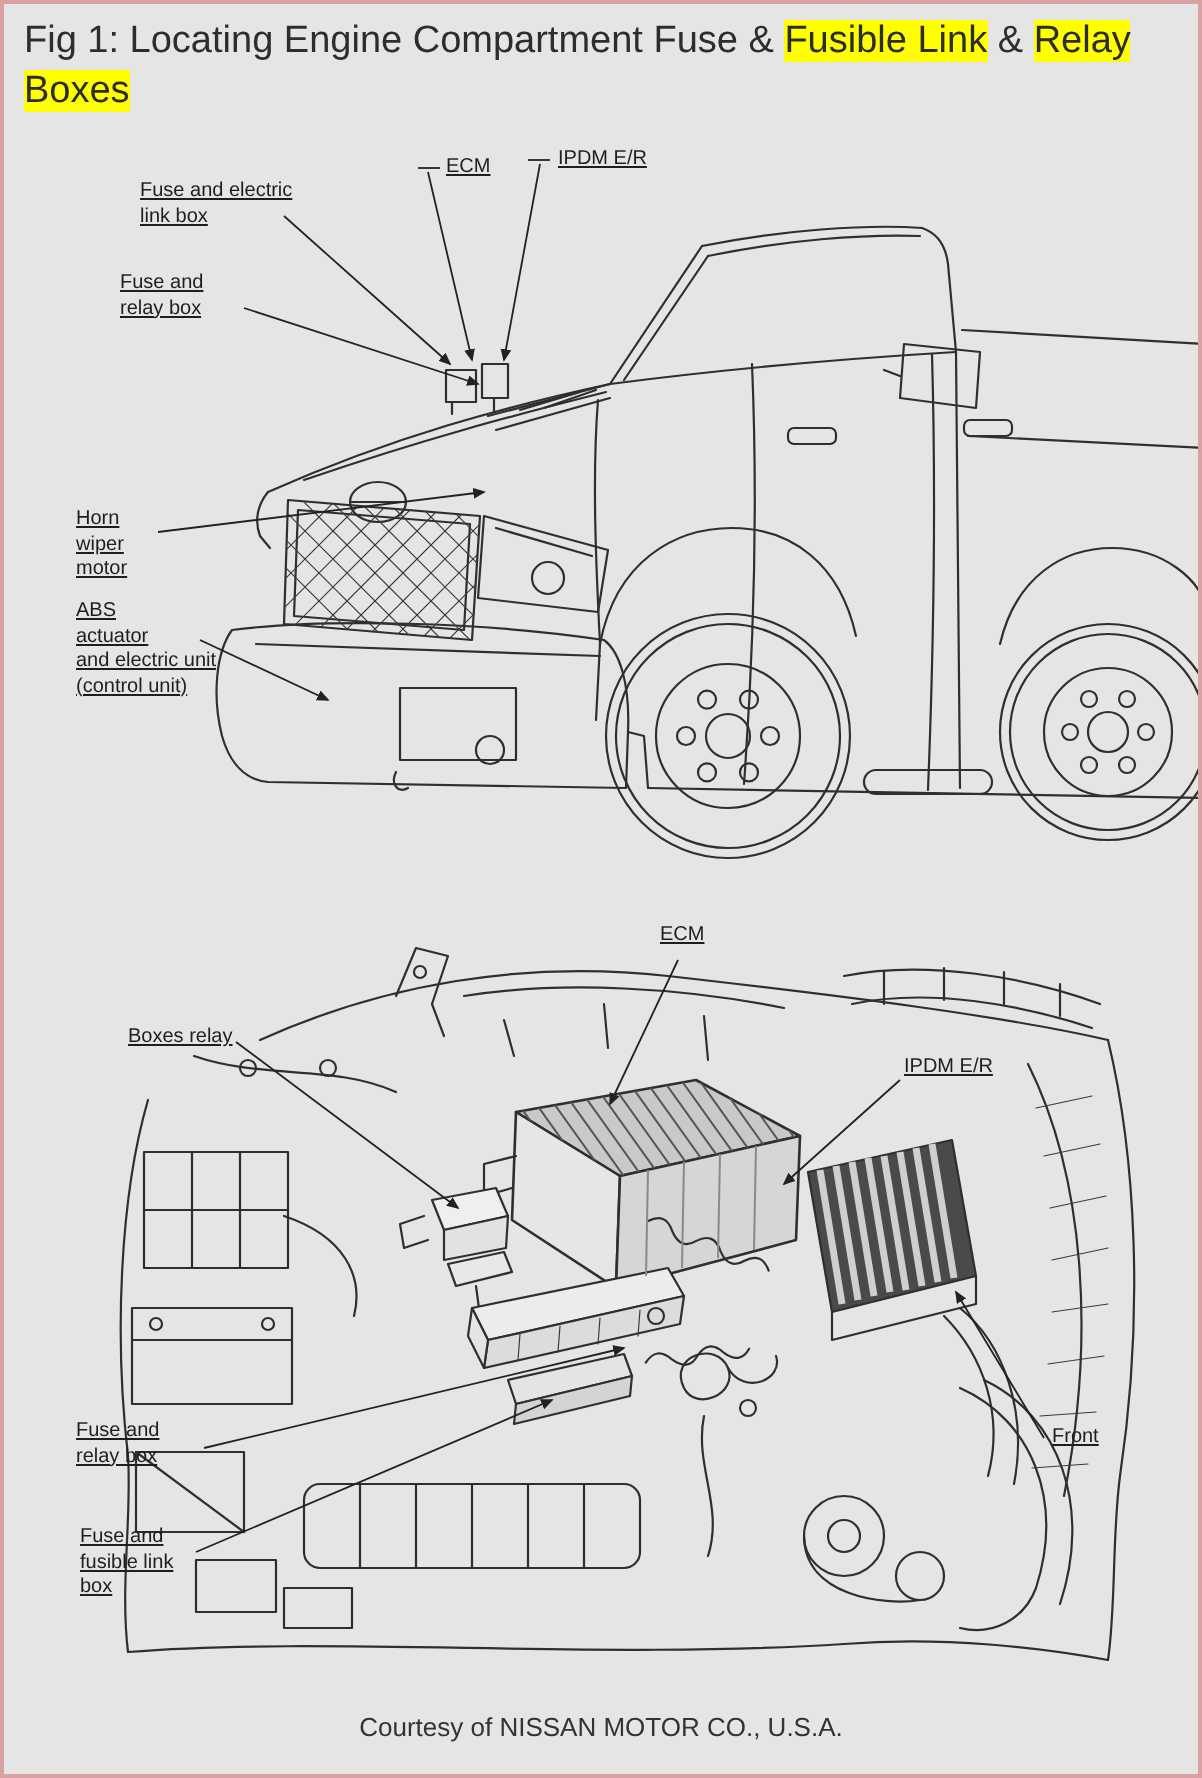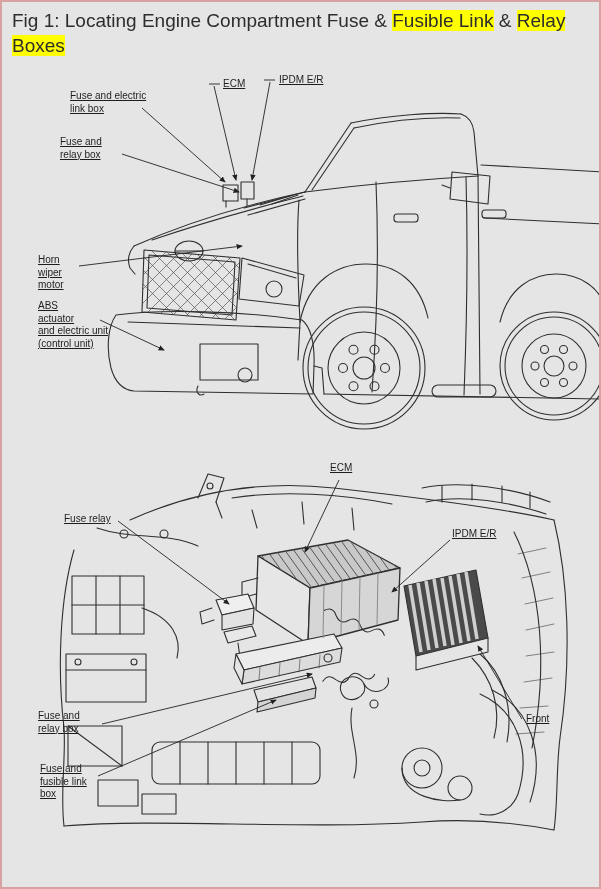--- a/index.html
+++ b/index.html
@@ -259,23 +259,24 @@
         <path d="M337,22 L303,94" marker-end="url(#arr2)"></path>
         <path d="M116,63 L227,146" marker-end="url(#arr2)"></path>
         <path d="M448,82 L390,134" marker-end="url(#arr2)"></path>
         <path d="M100,266 L310,216" marker-end="url(#arr2)"></path>
         <path d="M520,261 L476,188" marker-end="url(#arr2)"></path>
         <path d="M96,318 L274,242" marker-end="url(#arr2)"></path>
       </g>
     </svg>
 
     <div class="lbl" style="left:328px;top:4px">ECM</div>
-    <div class="lbl" style="left:62px;top:55px">Fuse relay</div>
+    <div class="lbl" style="left:62px;top:55px">Boxes relay</div>
     <div class="lbl" style="left:450px;top:70px">IPDM E/R</div>
     <div class="lbl" style="left:36px;top:252px">Fuse and
 relay box</div>
     <div class="lbl" style="left:524px;top:255px">Front</div>
     <div class="lbl" style="left:38px;top:305px">Fuse and
 fusible link
 box</div>
   </div>
 
+  <footer class="footer">Courtesy of NISSAN MOTOR CO., U.S.A.</footer>
 </div>
 
 </body></html>

